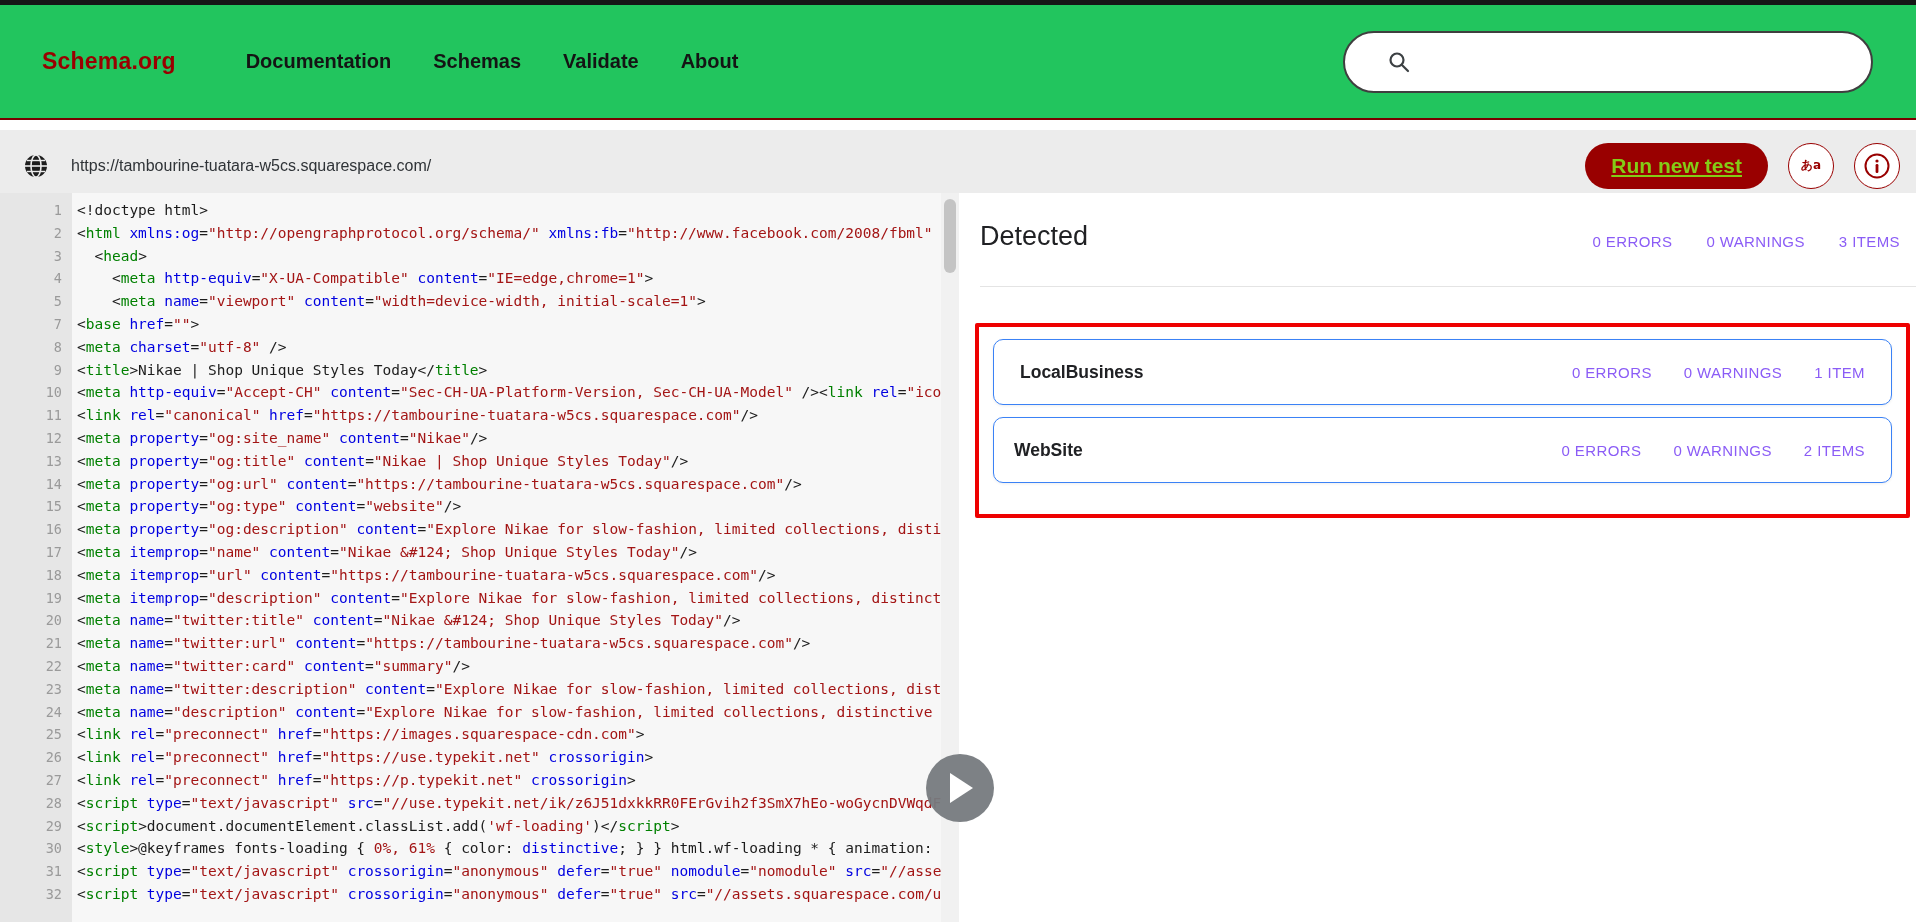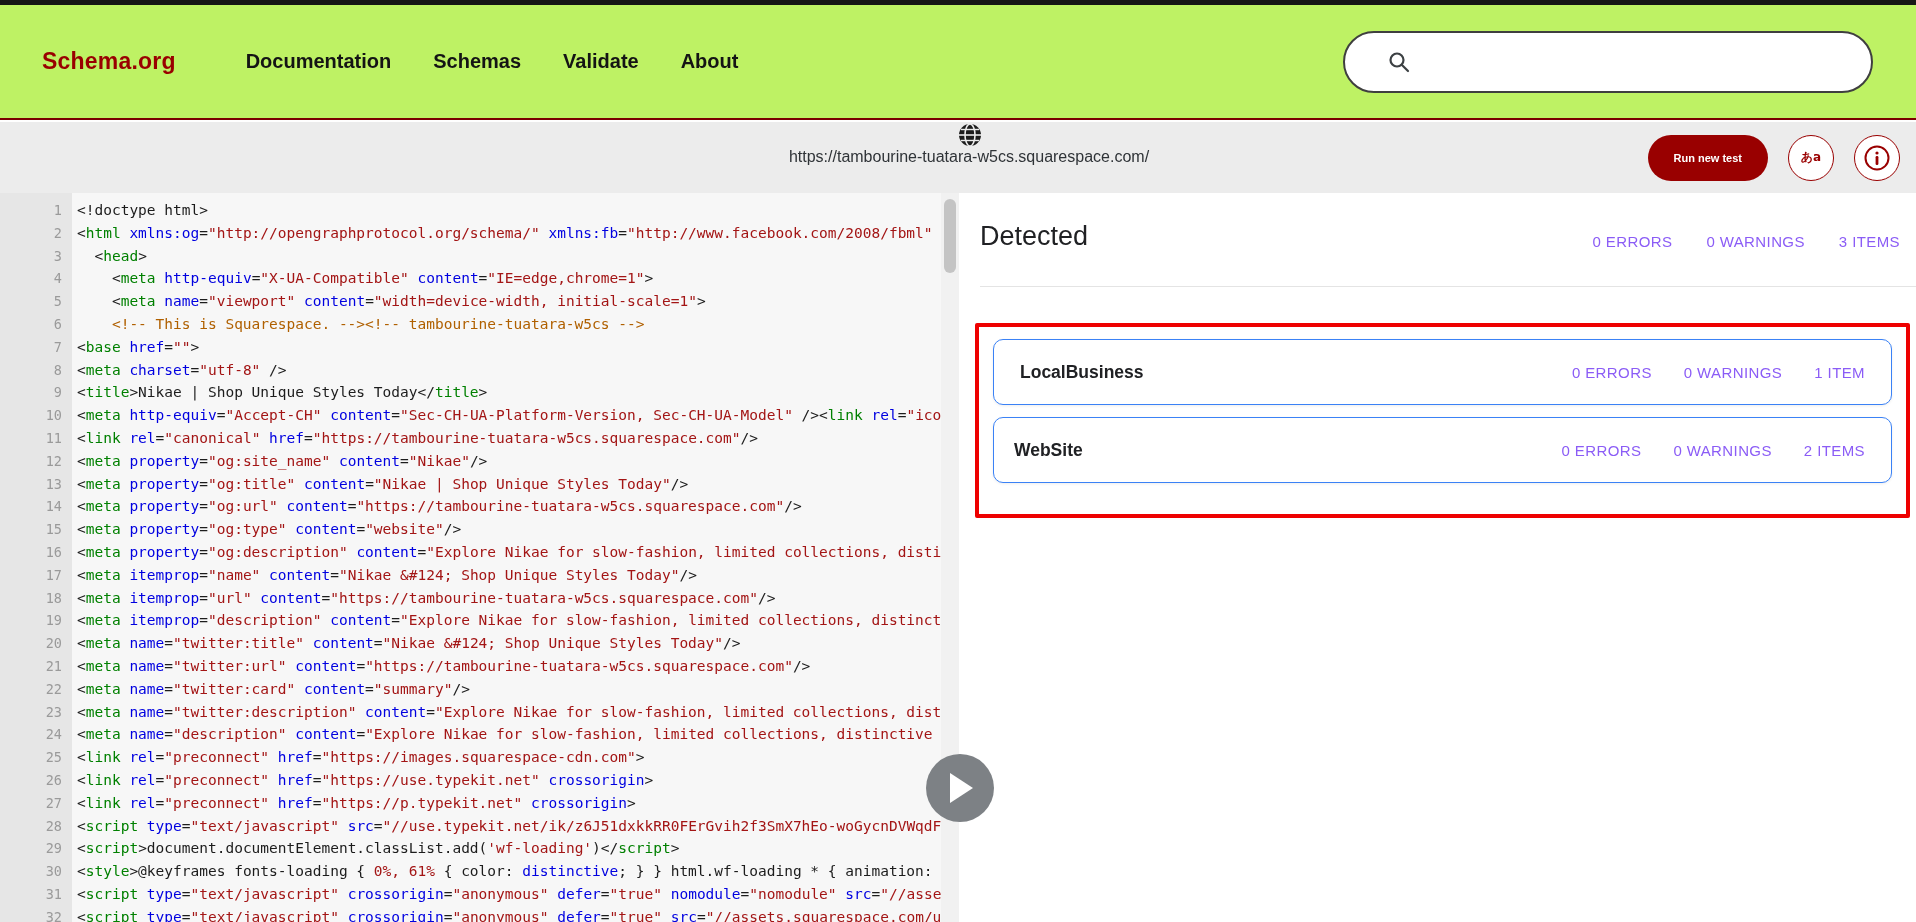--- a/index.html
+++ b/index.html
@@ -3,37 +3,37 @@
 <meta charset="utf-8">
 <style>
   html,body{margin:0;padding:0;background:#fff;}
   #app{position:relative;width:1916px;height:922px;overflow:hidden;background:#fff;
        font-family:"Liberation Sans",sans-serif;color:#1f1f1f;}
 
   
   .top-strip{position:absolute;left:0;top:0;width:100%;height:5px;background:#161616;}
 
   
-  .header{position:absolute;left:0;top:5px;width:100%;height:115px;background:#bef264;
+  .header{position:absolute;left:0;top:5px;width:100%;height:115px;background:#22c55e;
           border-bottom:2px solid #7a0000;box-sizing:border-box;display:flex;align-items:center;}
   .logo{margin-left:42px;font-size:23px;font-weight:700;color:#990000;letter-spacing:.2px;cursor:pointer;}
   .nav{display:flex;align-items:center;margin-left:70px;gap:42px;}
   .nav a{font-size:20px;font-weight:600;color:#141414;text-decoration:none;cursor:pointer;}
   .search-pill{position:absolute;right:43px;top:26px;width:530px;height:62px;border:2px solid #3f3f3f;
                border-radius:32px;background:#fff;display:flex;align-items:center;box-sizing:border-box;}
   .search-pill svg{margin-left:42px;}
 
   
-  .urlbar{position:absolute;left:0;top:122px;width:100%;height:71px;background:#ececec;
-          display:flex;align-items:center;box-sizing:border-box;flex-direction:column;}
+  .urlbar{position:absolute;left:0;top:130px;width:100%;height:71px;background:#ececec;
+          display:flex;align-items:center;box-sizing:border-box;}
   .globe{margin-left:23px;flex:0 0 auto;}
   .url-text{margin-left:22px;font-size:16px;color:#2f3337;}
   .urlbar-actions{position:absolute;right:16px;top:0;height:100%;display:flex;align-items:center;gap:20px;}
-  .run-btn{height:46px;padding:0 26px;background:#990000;color:#ffffff;border:none;border-radius:23px;
-           font-family:"Liberation Sans",sans-serif;font-size:11px;font-weight:600;cursor:pointer;}
+  .run-btn{height:46px;padding:0 26px;background:#990000;color:#84cc16;border:none;border-radius:23px;
+           font-family:"Liberation Sans",sans-serif;font-size:21px;font-weight:600;cursor:pointer;text-decoration:underline;}
   .round-btn{width:46px;height:46px;border-radius:50%;background:#fff;border:1.5px solid #990000;
              color:#990000;display:flex;align-items:center;justify-content:center;box-sizing:border-box;
              font-size:12px;font-weight:600;cursor:pointer;font-family:"DejaVu Sans",sans-serif;}
 
   
   .code-panel{position:absolute;left:0;top:193px;width:941px;height:729px;background:#f7f7f7;
               overflow:hidden;}
   .gutter-bg{position:absolute;left:0;top:0;bottom:0;width:72px;background:#e6e6e6;}
   .code-lines{position:absolute;left:0;top:6px;width:100%;}
   .code-line{position:relative;white-space:pre;font-family:"DejaVu Sans Mono","Liberation Mono",monospace;
@@ -115,21 +115,20 @@
   </div>
 
   <div class="code-panel">
     <div class="gutter-bg"></div>
     <div class="code-lines">
         <div class="code-line"><span class="ln">1</span><span class="ct"><span class="tk-p">&lt;!doctype html&gt;</span></span></div>
         <div class="code-line"><span class="ln">2</span><span class="ct"><span class="tk-p">&lt;</span><span class="tk-tag">html</span><span class="tk-p"> </span><span class="tk-atn">xmlns:og</span><span class="tk-p">=</span><span class="tk-atv">"http://opengraphprotocol.org/schema/"</span><span class="tk-p"> </span><span class="tk-atn">xmlns:fb</span><span class="tk-p">=</span><span class="tk-atv">"http://www.facebook.com/2008/fbml"</span></span></div>
         <div class="code-line"><span class="ln">3</span><span class="ct"><span class="tk-p">  &lt;</span><span class="tk-tag">head</span><span class="tk-p">&gt;</span></span></div>
         <div class="code-line"><span class="ln">4</span><span class="ct"><span class="tk-p">    &lt;</span><span class="tk-tag">meta</span><span class="tk-p"> </span><span class="tk-atn">http-equiv</span><span class="tk-p">=</span><span class="tk-atv">"X-UA-Compatible"</span><span class="tk-p"> </span><span class="tk-atn">content</span><span class="tk-p">=</span><span class="tk-atv">"IE=edge,chrome=1"</span><span class="tk-p">&gt;</span></span></div>
         <div class="code-line"><span class="ln">5</span><span class="ct"><span class="tk-p">    &lt;</span><span class="tk-tag">meta</span><span class="tk-p"> </span><span class="tk-atn">name</span><span class="tk-p">=</span><span class="tk-atv">"viewport"</span><span class="tk-p"> </span><span class="tk-atn">content</span><span class="tk-p">=</span><span class="tk-atv">"width=device-width, initial-scale=1"</span><span class="tk-p">&gt;</span></span></div>
-        <div class="code-line"><span class="ln">6</span><span class="ct"><span class="tk-p">    </span><span class="tk-com">&lt;!-- This is Squarespace. --&gt;&lt;!-- tambourine-tuatara-w5cs --&gt;</span></span></div>
         <div class="code-line"><span class="ln">7</span><span class="ct"><span class="tk-p">&lt;</span><span class="tk-tag">base</span><span class="tk-p"> </span><span class="tk-atn">href</span><span class="tk-p">=</span><span class="tk-atv">""</span><span class="tk-p">&gt;</span></span></div>
         <div class="code-line"><span class="ln">8</span><span class="ct"><span class="tk-p">&lt;</span><span class="tk-tag">meta</span><span class="tk-p"> </span><span class="tk-atn">charset</span><span class="tk-p">=</span><span class="tk-atv">"utf-8"</span><span class="tk-p"> /&gt;</span></span></div>
         <div class="code-line"><span class="ln">9</span><span class="ct"><span class="tk-p">&lt;</span><span class="tk-tag">title</span><span class="tk-p">&gt;Nikae | Shop Unique Styles Today&lt;/</span><span class="tk-tag">title</span><span class="tk-p">&gt;</span></span></div>
         <div class="code-line"><span class="ln">10</span><span class="ct"><span class="tk-p">&lt;</span><span class="tk-tag">meta</span><span class="tk-p"> </span><span class="tk-atn">http-equiv</span><span class="tk-p">=</span><span class="tk-atv">"Accept-CH"</span><span class="tk-p"> </span><span class="tk-atn">content</span><span class="tk-p">=</span><span class="tk-atv">"Sec-CH-UA-Platform-Version, Sec-CH-UA-Model"</span><span class="tk-p"> /&gt;&lt;</span><span class="tk-tag">link</span><span class="tk-p"> </span><span class="tk-atn">rel</span><span class="tk-p">=</span><span class="tk-atv">"icon</span></span></div>
         <div class="code-line"><span class="ln">11</span><span class="ct"><span class="tk-p">&lt;</span><span class="tk-tag">link</span><span class="tk-p"> </span><span class="tk-atn">rel</span><span class="tk-p">=</span><span class="tk-atv">"canonical"</span><span class="tk-p"> </span><span class="tk-atn">href</span><span class="tk-p">=</span><span class="tk-atv">"https://tambourine-tuatara-w5cs.squarespace.com"</span><span class="tk-p">/&gt;</span></span></div>
         <div class="code-line"><span class="ln">12</span><span class="ct"><span class="tk-p">&lt;</span><span class="tk-tag">meta</span><span class="tk-p"> </span><span class="tk-atn">property</span><span class="tk-p">=</span><span class="tk-atv">"og:site_name"</span><span class="tk-p"> </span><span class="tk-atn">content</span><span class="tk-p">=</span><span class="tk-atv">"Nikae"</span><span class="tk-p">/&gt;</span></span></div>
         <div class="code-line"><span class="ln">13</span><span class="ct"><span class="tk-p">&lt;</span><span class="tk-tag">meta</span><span class="tk-p"> </span><span class="tk-atn">property</span><span class="tk-p">=</span><span class="tk-atv">"og:title"</span><span class="tk-p"> </span><span class="tk-atn">content</span><span class="tk-p">=</span><span class="tk-atv">"Nikae | Shop Unique Styles Today"</span><span class="tk-p">/&gt;</span></span></div>
         <div class="code-line"><span class="ln">14</span><span class="ct"><span class="tk-p">&lt;</span><span class="tk-tag">meta</span><span class="tk-p"> </span><span class="tk-atn">property</span><span class="tk-p">=</span><span class="tk-atv">"og:url"</span><span class="tk-p"> </span><span class="tk-atn">content</span><span class="tk-p">=</span><span class="tk-atv">"https://tambourine-tuatara-w5cs.squarespace.com"</span><span class="tk-p">/&gt;</span></span></div>
         <div class="code-line"><span class="ln">15</span><span class="ct"><span class="tk-p">&lt;</span><span class="tk-tag">meta</span><span class="tk-p"> </span><span class="tk-atn">property</span><span class="tk-p">=</span><span class="tk-atv">"og:type"</span><span class="tk-p"> </span><span class="tk-atn">content</span><span class="tk-p">=</span><span class="tk-atv">"website"</span><span class="tk-p">/&gt;</span></span></div>
         <div class="code-line"><span class="ln">16</span><span class="ct"><span class="tk-p">&lt;</span><span class="tk-tag">meta</span><span class="tk-p"> </span><span class="tk-atn">property</span><span class="tk-p">=</span><span class="tk-atv">"og:description"</span><span class="tk-p"> </span><span class="tk-atn">content</span><span class="tk-p">=</span><span class="tk-atv">"Explore Nikae for slow-fashion, limited collections, distinctive style</span></span></div>

